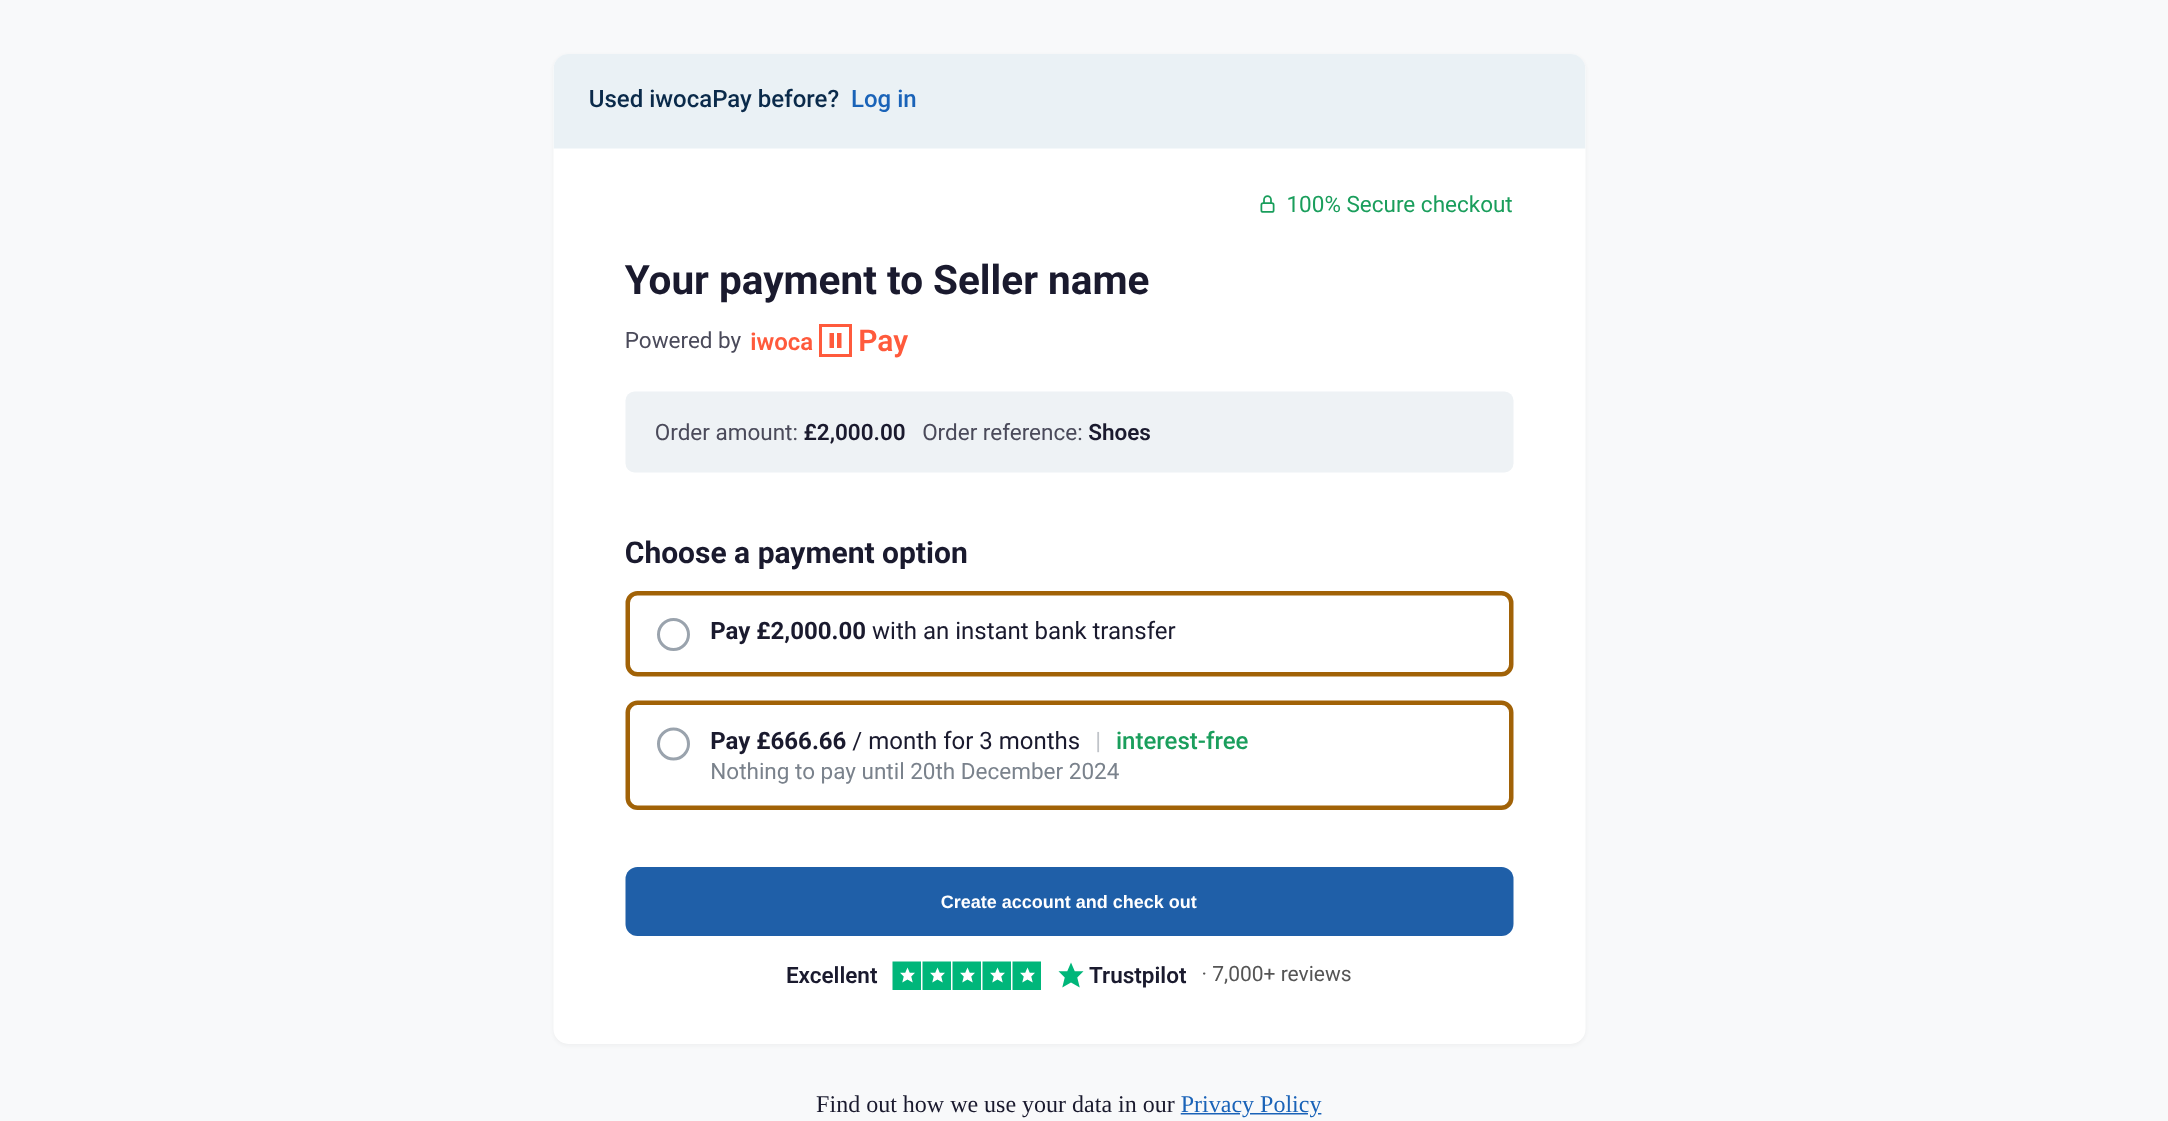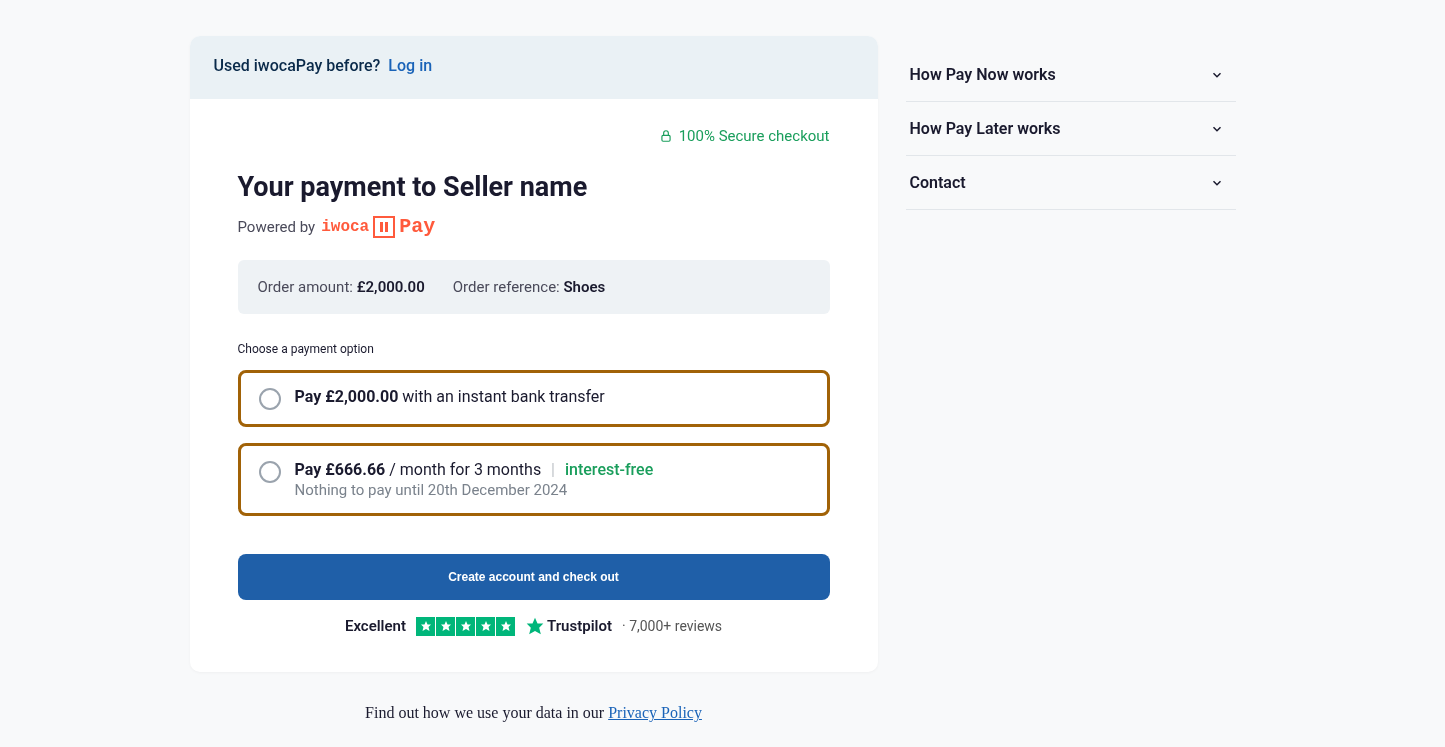--- a/index.html
+++ b/index.html
@@ -73,21 +73,20 @@
       gap: 6px;
       font-size: 15px;
       color: #4a4a5a;
       margin-bottom: 22px;
     }
     .iwoca-logo {
       display: inline-flex;
       align-items: center;
       gap: 4px;
       font-weight: 600;
-      font-family: Liberation Mono, monospace;
     }
     .iwoca-text { color: #ff5a3c; font-size: 16px; }
     .iwoca-box {
       border: 2px solid #ff5a3c;
       width: 22px;
       height: 22px;
       display: inline-flex;
       align-items: center;
       justify-content: center;
       gap: 2px;
@@ -96,29 +95,29 @@
       width: 3px;
       height: 10px;
       background: #ff5a3c;
     }
     .pay-text { color: #ff5a3c; font-size: 20px; font-weight: 600; }
     .order-box {
       background: #eef2f5;
       border-radius: 6px;
       padding: 18px 20px;
       display: flex;
-      gap: 28px;
+      gap: 11px;
       font-size: 15px;
       color: #4a4a5a;
-      margin-bottom: 28px;
+      margin-bottom: 41px;
     }
     .order-box strong { color: #1a1a2e; font-weight: 600; }
     .choose-label {
-      font-size: 12px;
-      font-weight: 400;
+      font-size: 20px;
+      font-weight: 700;
       color: #1a1a2e;
       margin-bottom: 14px;
     }
     .option {
       border: 3px solid #a16207;
       border-radius: 8px;
       padding: 14px 18px;
       display: flex;
       align-items: flex-start;
       gap: 14px;
@@ -315,33 +314,13 @@
           </div>
           <span class="trust-reviews">· 7,000+ reviews</span>
         </div>
       </div>
     </div>
     <div class="privacy-row">
       <span>Find out how we use your data in our </span><a>Privacy Policy</a>
     </div>
   </div>
 
-  <div class="sidebar">
-    <div class="accordion-item">
-      <span>How Pay Now works</span>
-      <svg class="chevron" viewBox="0 0 24 24" fill="none" stroke="#1a1a2e" stroke-width="2.5">
-          <polyline points="6 9 12 15 18 9"></polyline>
-        </svg>
-    </div>
-    <div class="accordion-item">
-      <span>How Pay Later works</span>
-      <svg class="chevron" viewBox="0 0 24 24" fill="none" stroke="#1a1a2e" stroke-width="2.5">
-          <polyline points="6 9 12 15 18 9"></polyline>
-        </svg>
-    </div>
-    <div class="accordion-item">
-      <span>Contact</span>
-      <svg class="chevron" viewBox="0 0 24 24" fill="none" stroke="#1a1a2e" stroke-width="2.5">
-          <polyline points="6 9 12 15 18 9"></polyline>
-        </svg>
-    </div>
-  </div>
 </div>
 
 </body></html>

